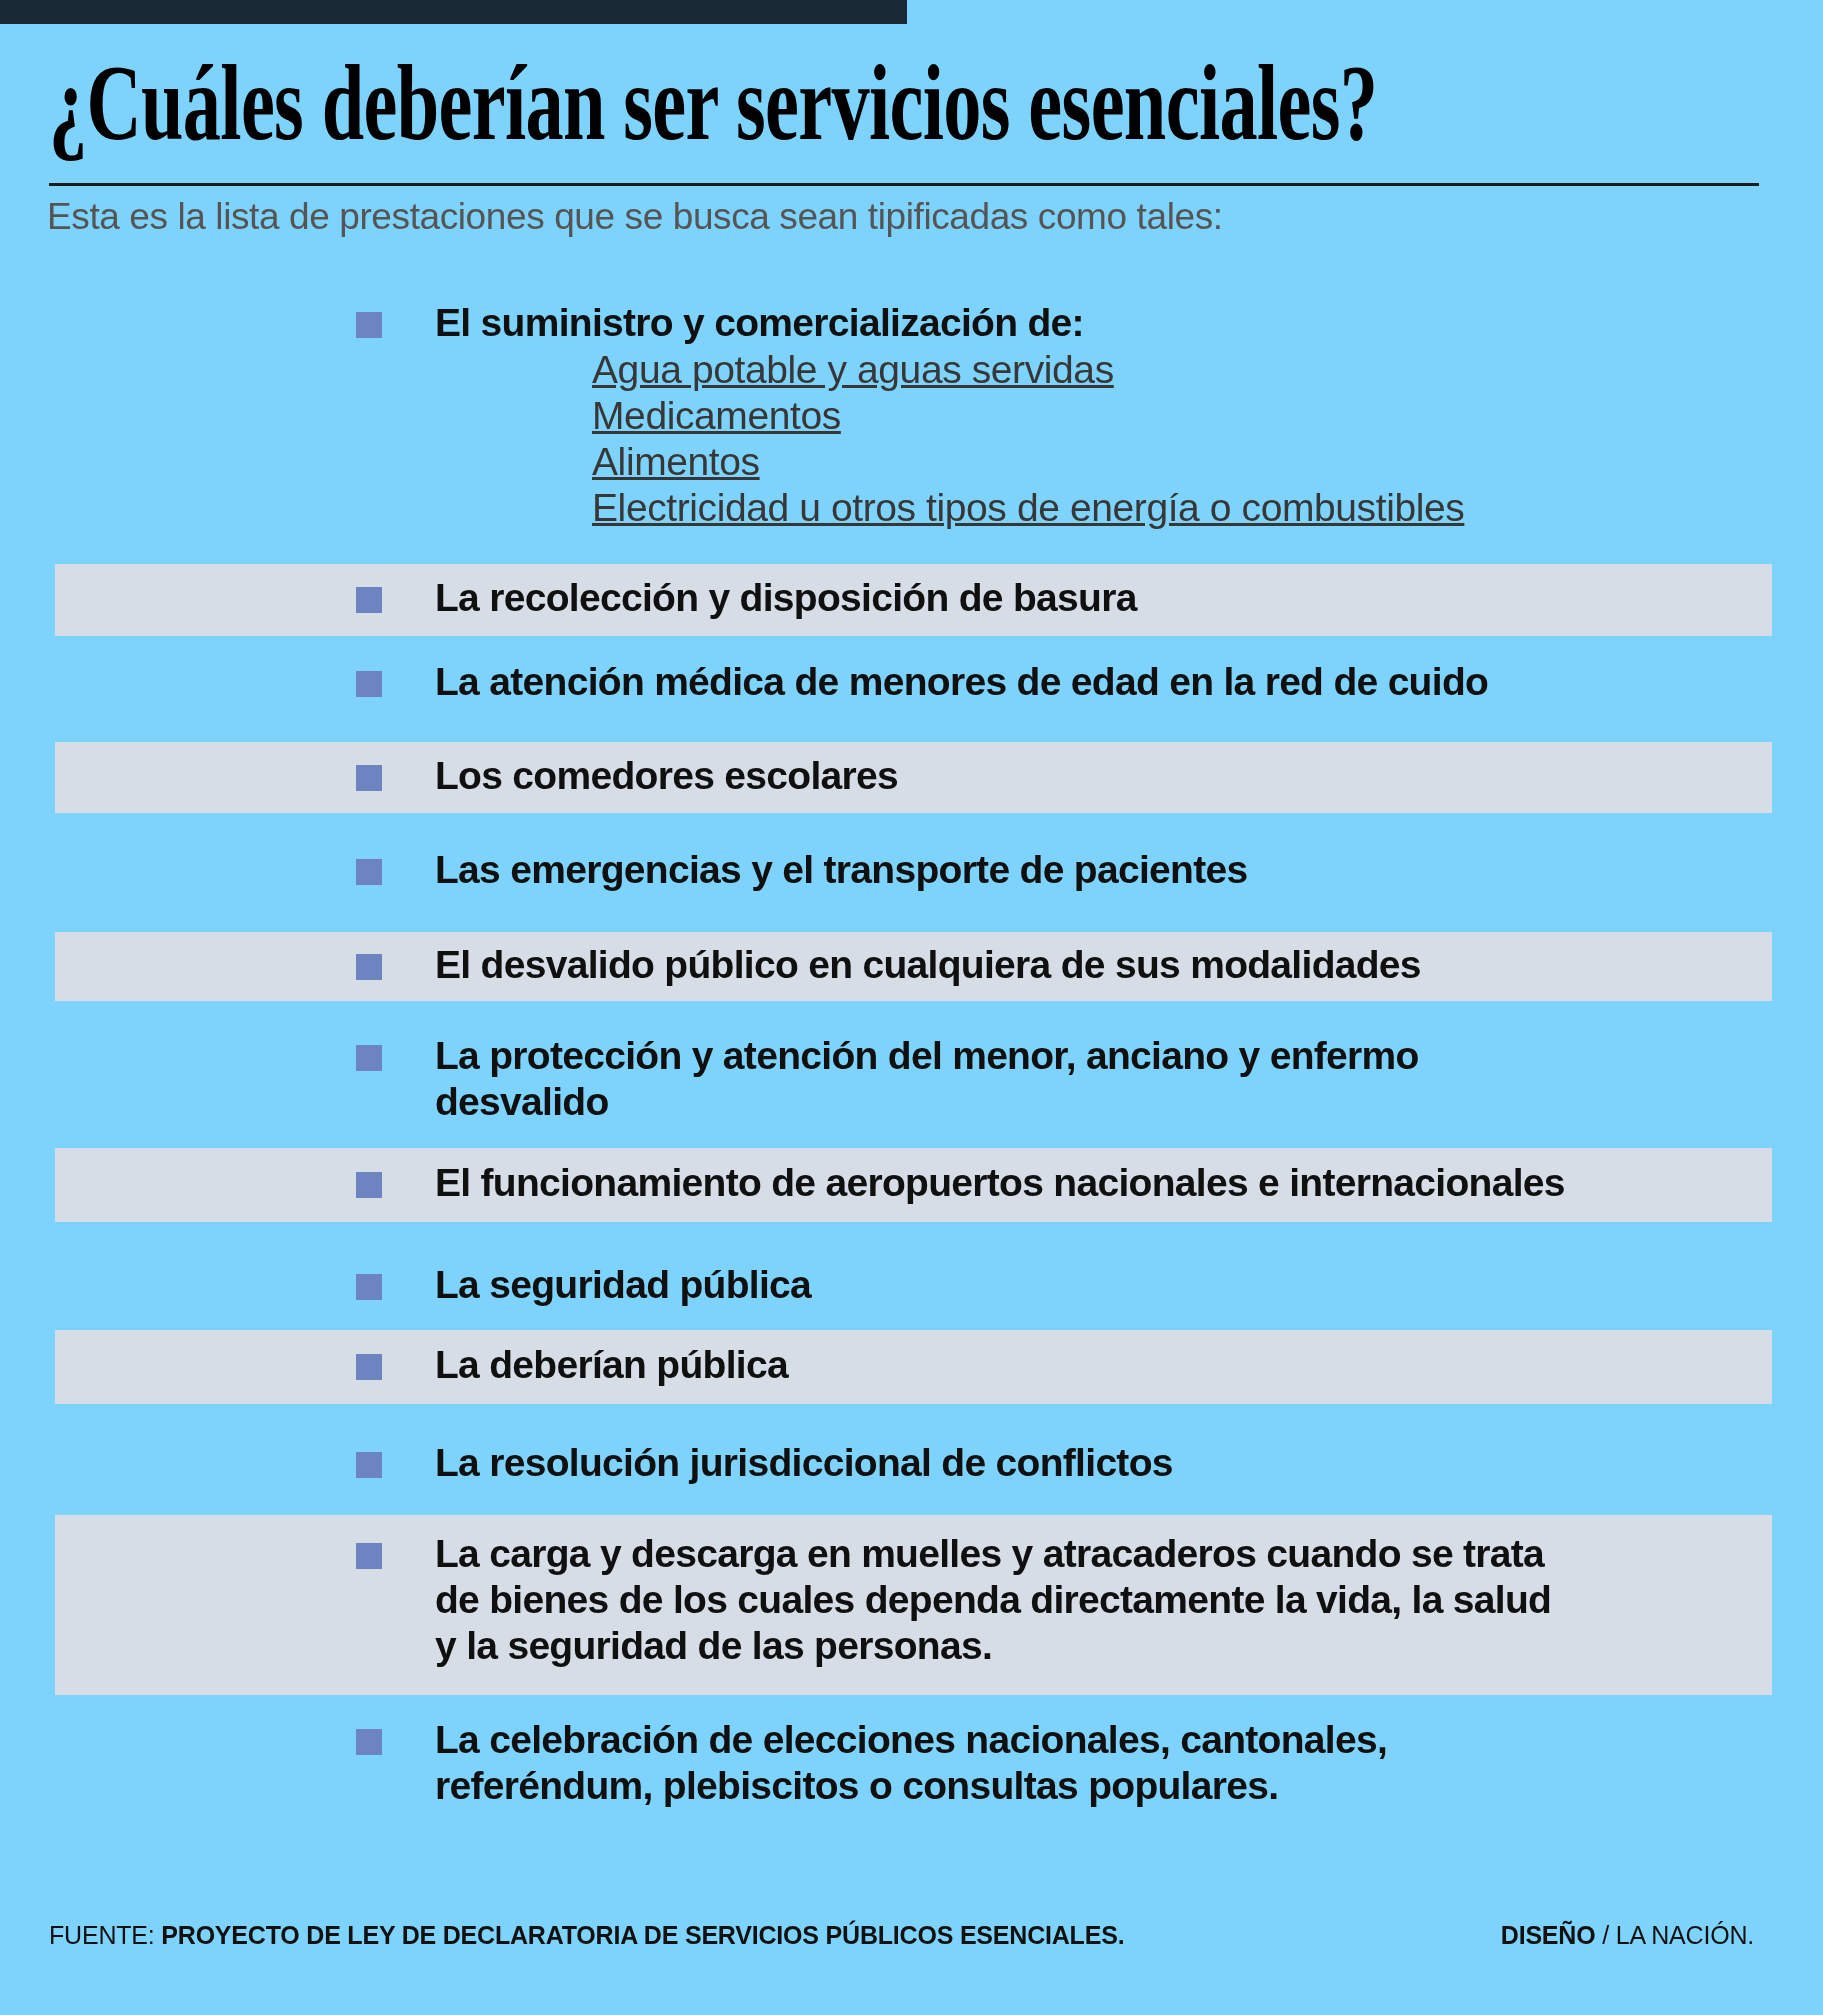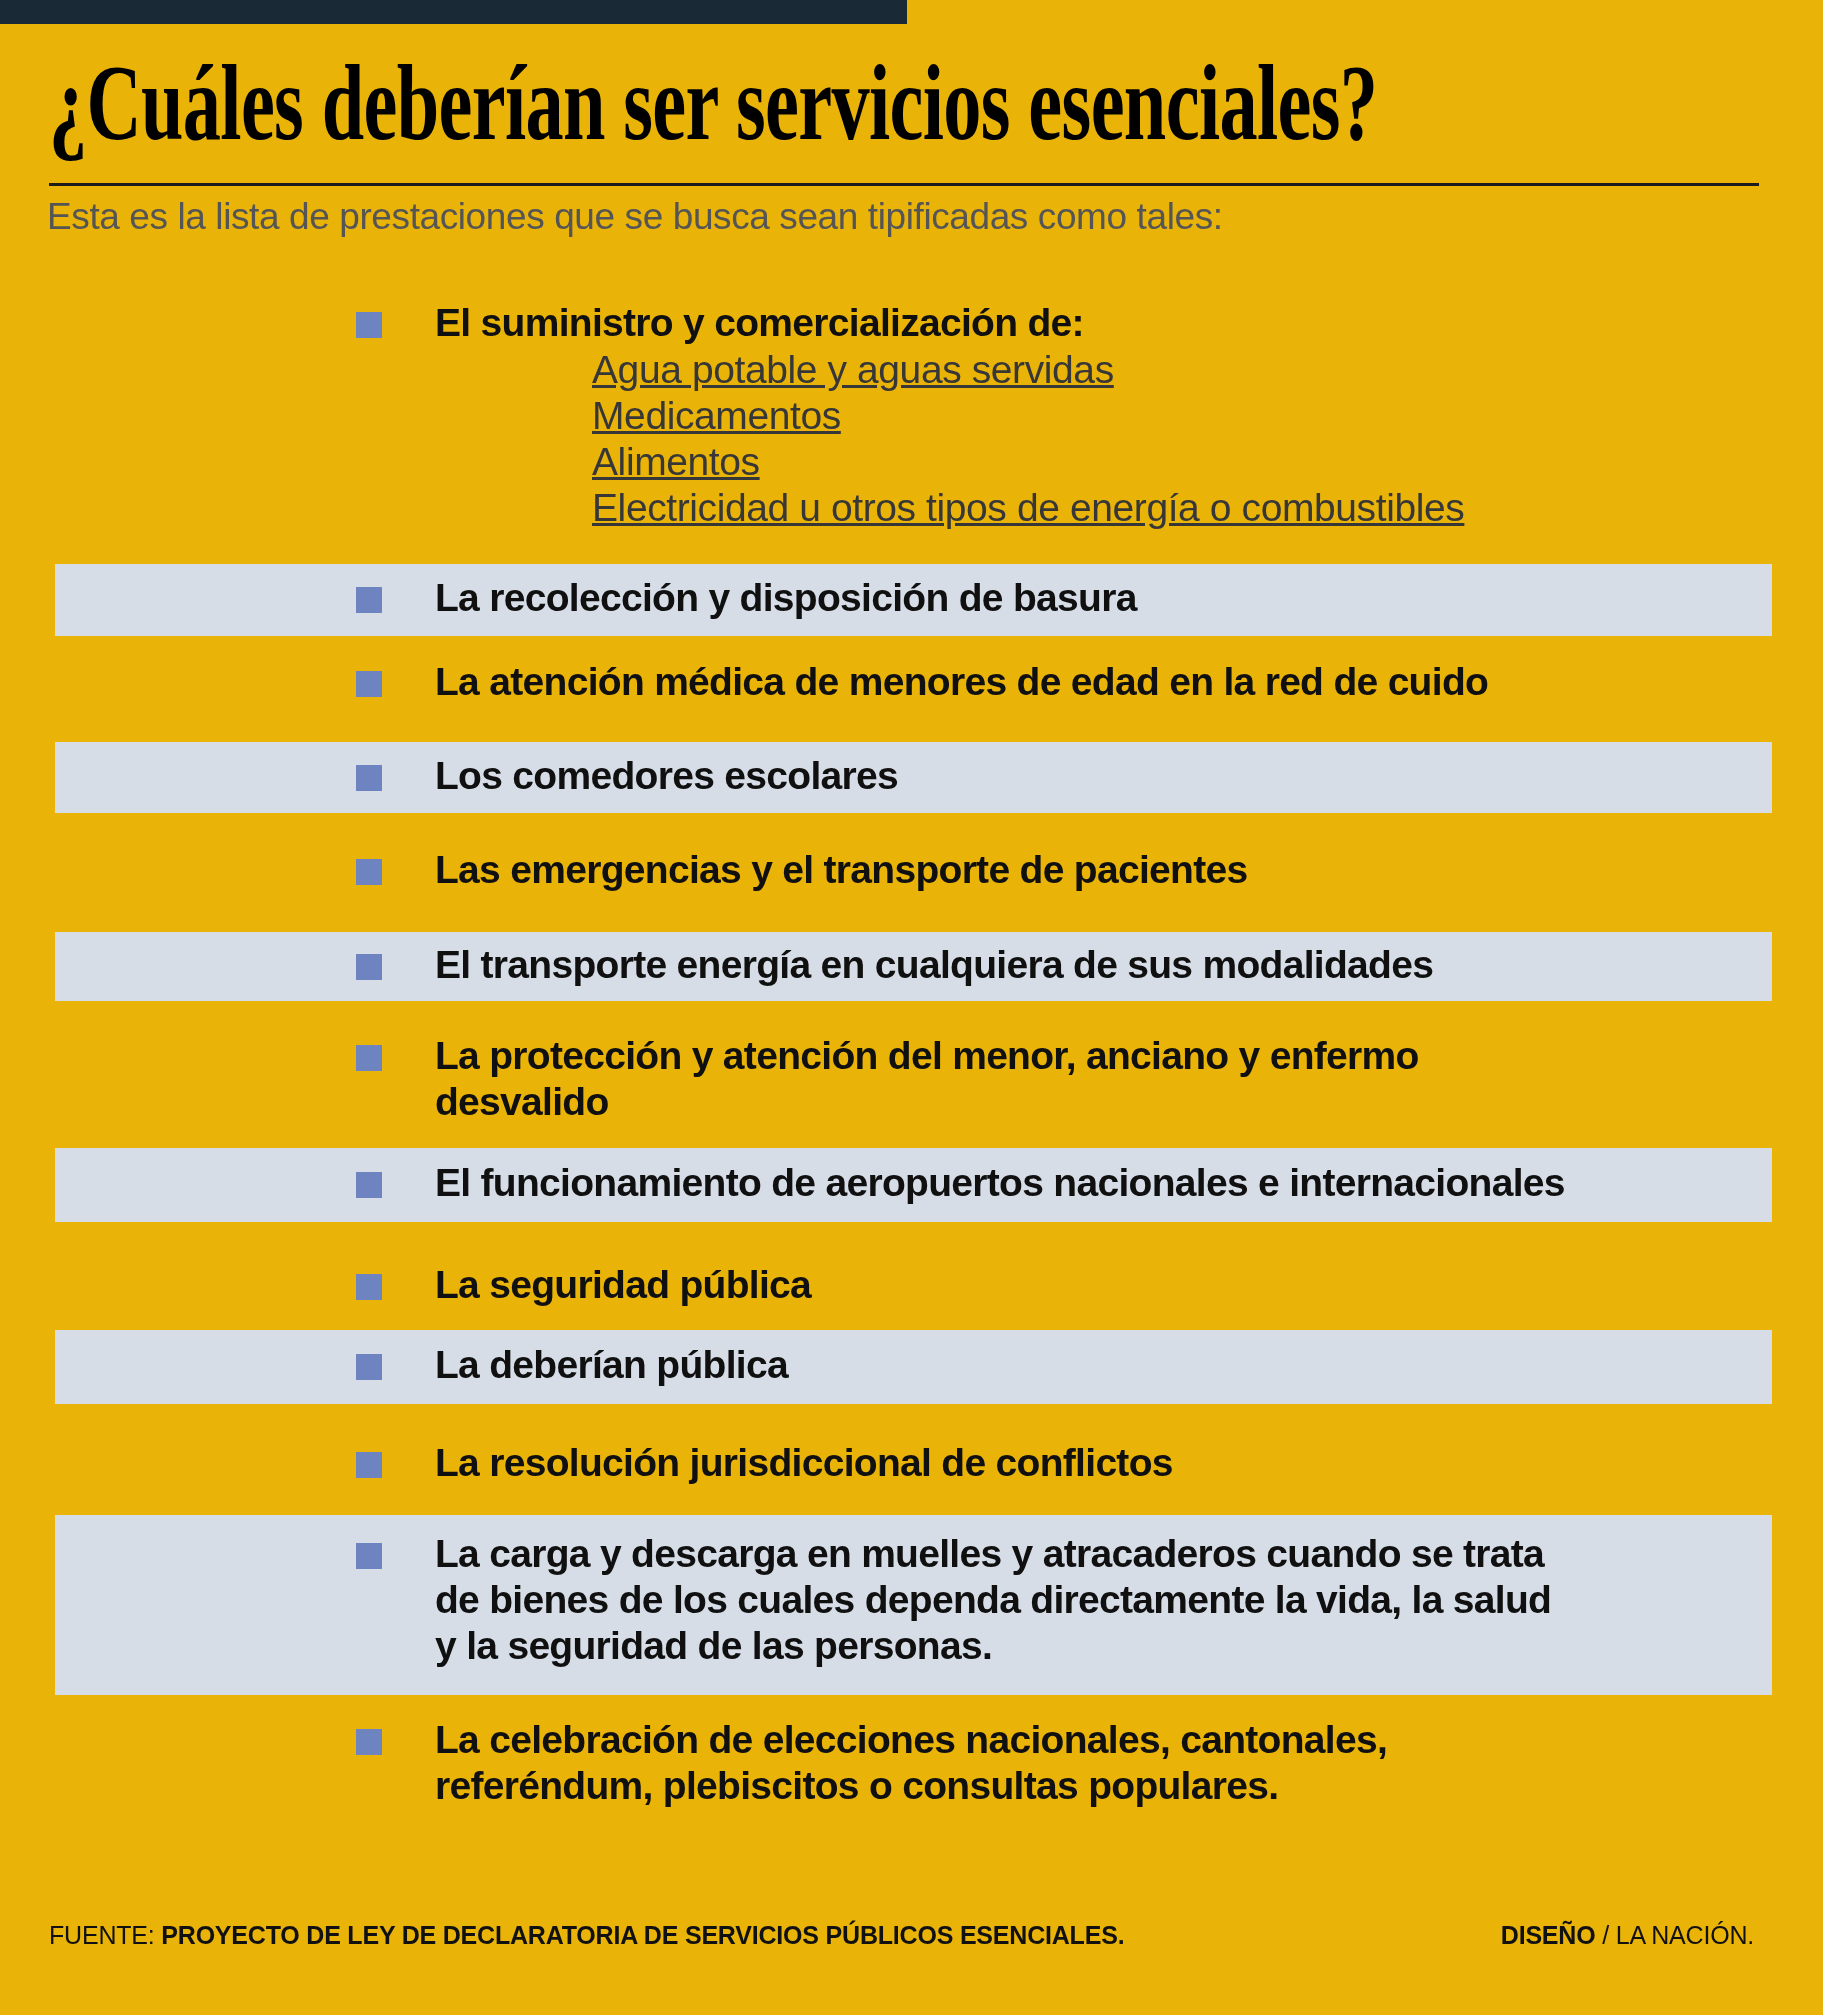--- a/index.html
+++ b/index.html
@@ -1,19 +1,19 @@
 <!DOCTYPE html>
 <html lang="es" style="font-size:7px"><head>
 <meta charset="utf-8">
 <style>
   html,body{margin:0;padding:0;background:#ffffff;}
   #page{
     position:relative;
     width:1823px;height:2015px;
-    background:#eab308;
+    background:#7dd3fc;
     font-family:"Liberation Sans", sans-serif;
     overflow:hidden;
   }
   
   .topbar{
     position:absolute;left:0;top:0;
     width:907px;height:24px;
     background:#1a2936;
   }
   
@@ -136,21 +136,21 @@
     <div class="row-text">Los comedores escolares</div>
   </div>
 
   <div class="row" style="top:847px;">
     <span class="bullet"></span>
     <div class="row-text">Las emergencias y el transporte de pacientes</div>
   </div>
 
   <div class="row" style="top:942px;">
     <span class="bullet"></span>
-    <div class="row-text">El transporte energía en cualquiera de sus modalidades</div>
+    <div class="row-text">El desvalido público en cualquiera de sus modalidades</div>
   </div>
 
   <div class="row" style="top:1033px;">
     <span class="bullet"></span>
     <div class="row-text multi">
       <div>La protección y atención del menor, anciano y enfermo</div>
       <div>desvalido</div>
     </div>
   </div>
 

